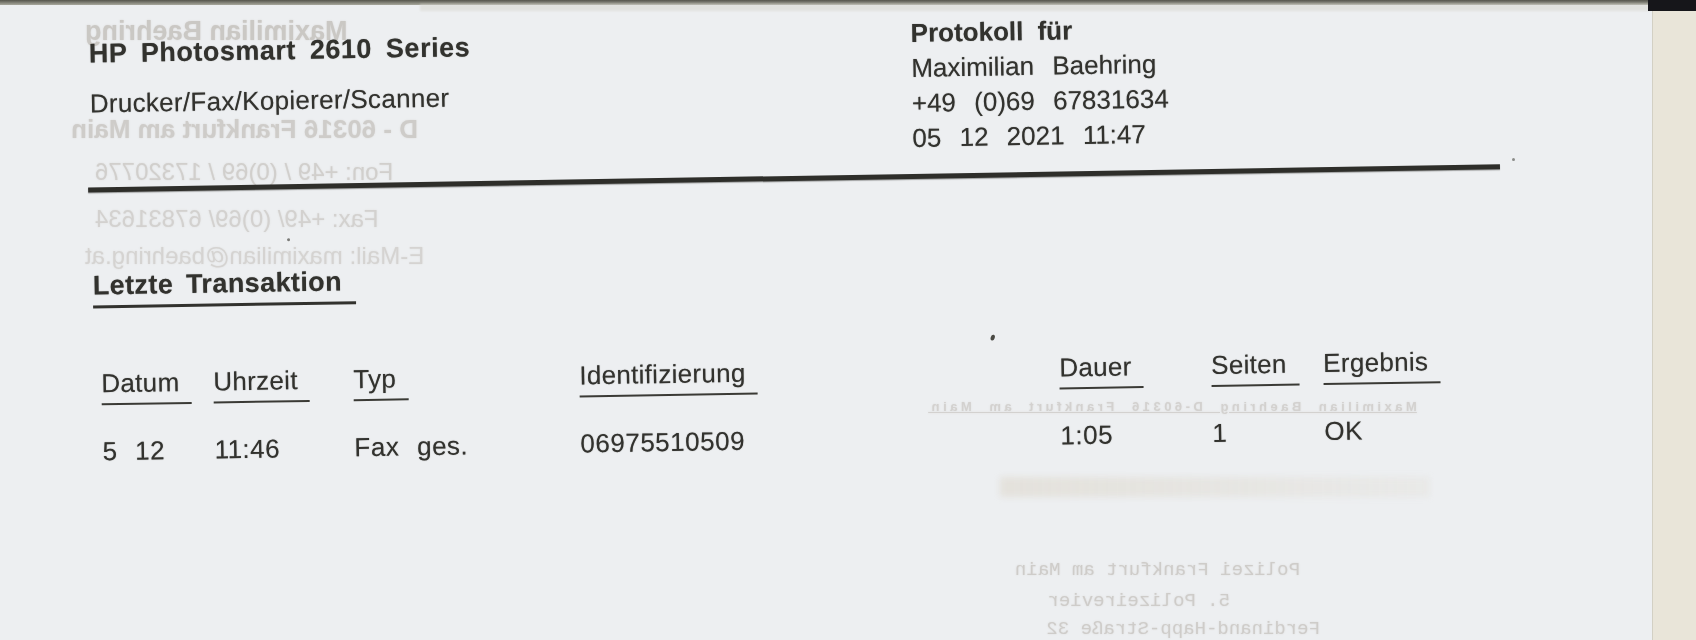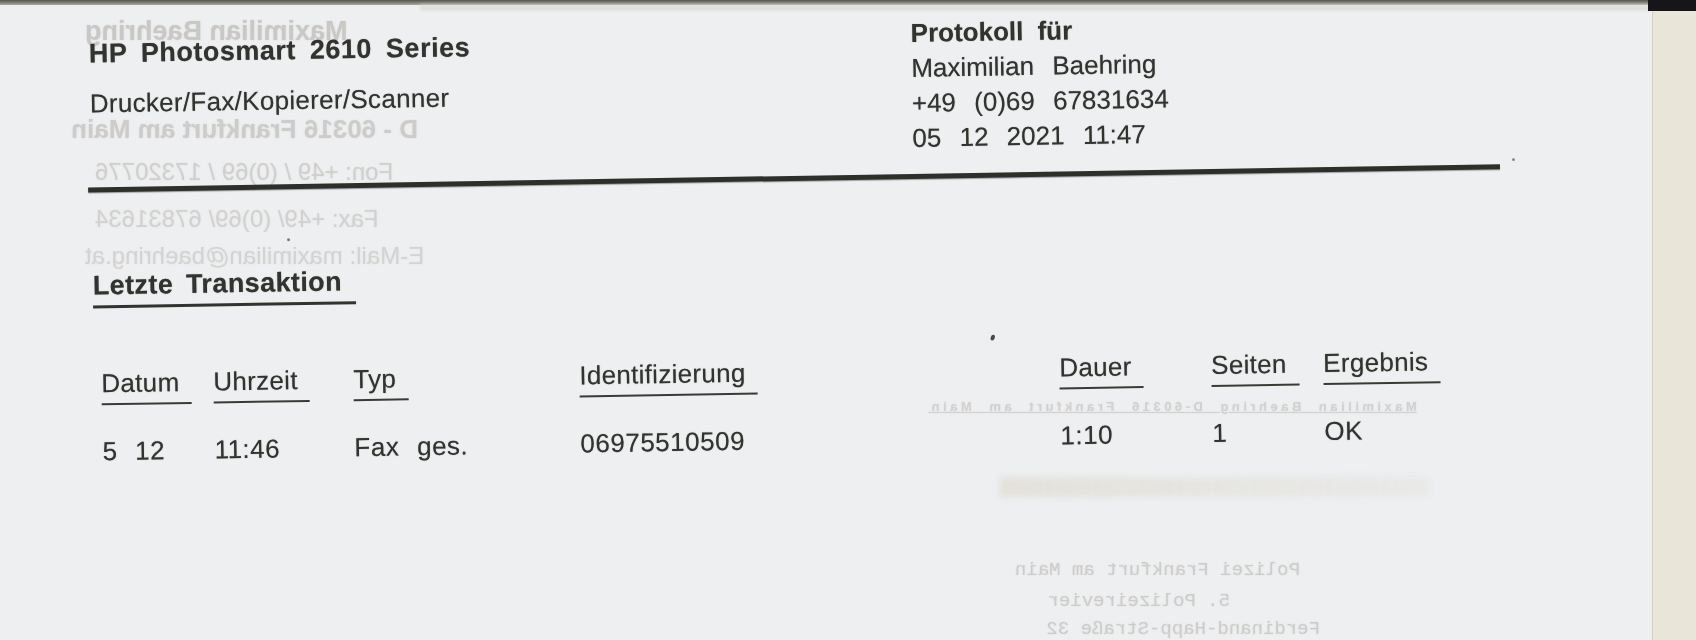--- a/index.html
+++ b/index.html
@@ -128,21 +128,21 @@
     <div class="ink hdr c-typ">Typ</div>
     <div class="ink hdr c-ident">Identifizierung</div>
     <div class="ink hdr c-dauer">Dauer</div>
     <div class="ink hdr c-seiten">Seiten</div>
     <div class="ink hdr c-ergebnis">Ergebnis</div>
 
     <div class="ink val c-datum">5 12</div>
     <div class="ink val c-uhrzeit">11:46</div>
     <div class="ink val c-typ">Fax ges.</div>
     <div class="ink val c-ident">06975510509</div>
-    <div class="ink val c-dauer">1:10</div>
+    <div class="ink val c-dauer">1:05</div>
     <div class="ink val c-seiten">1</div>
     <div class="ink val c-ergebnis">OK</div>
 
     <div class="speck s1"></div>
     <div class="speck s2"></div>
   </div>
 
   <div class="top-edge"></div>
   <div class="top-edge2"></div>
   <div class="edge-strip"></div>

